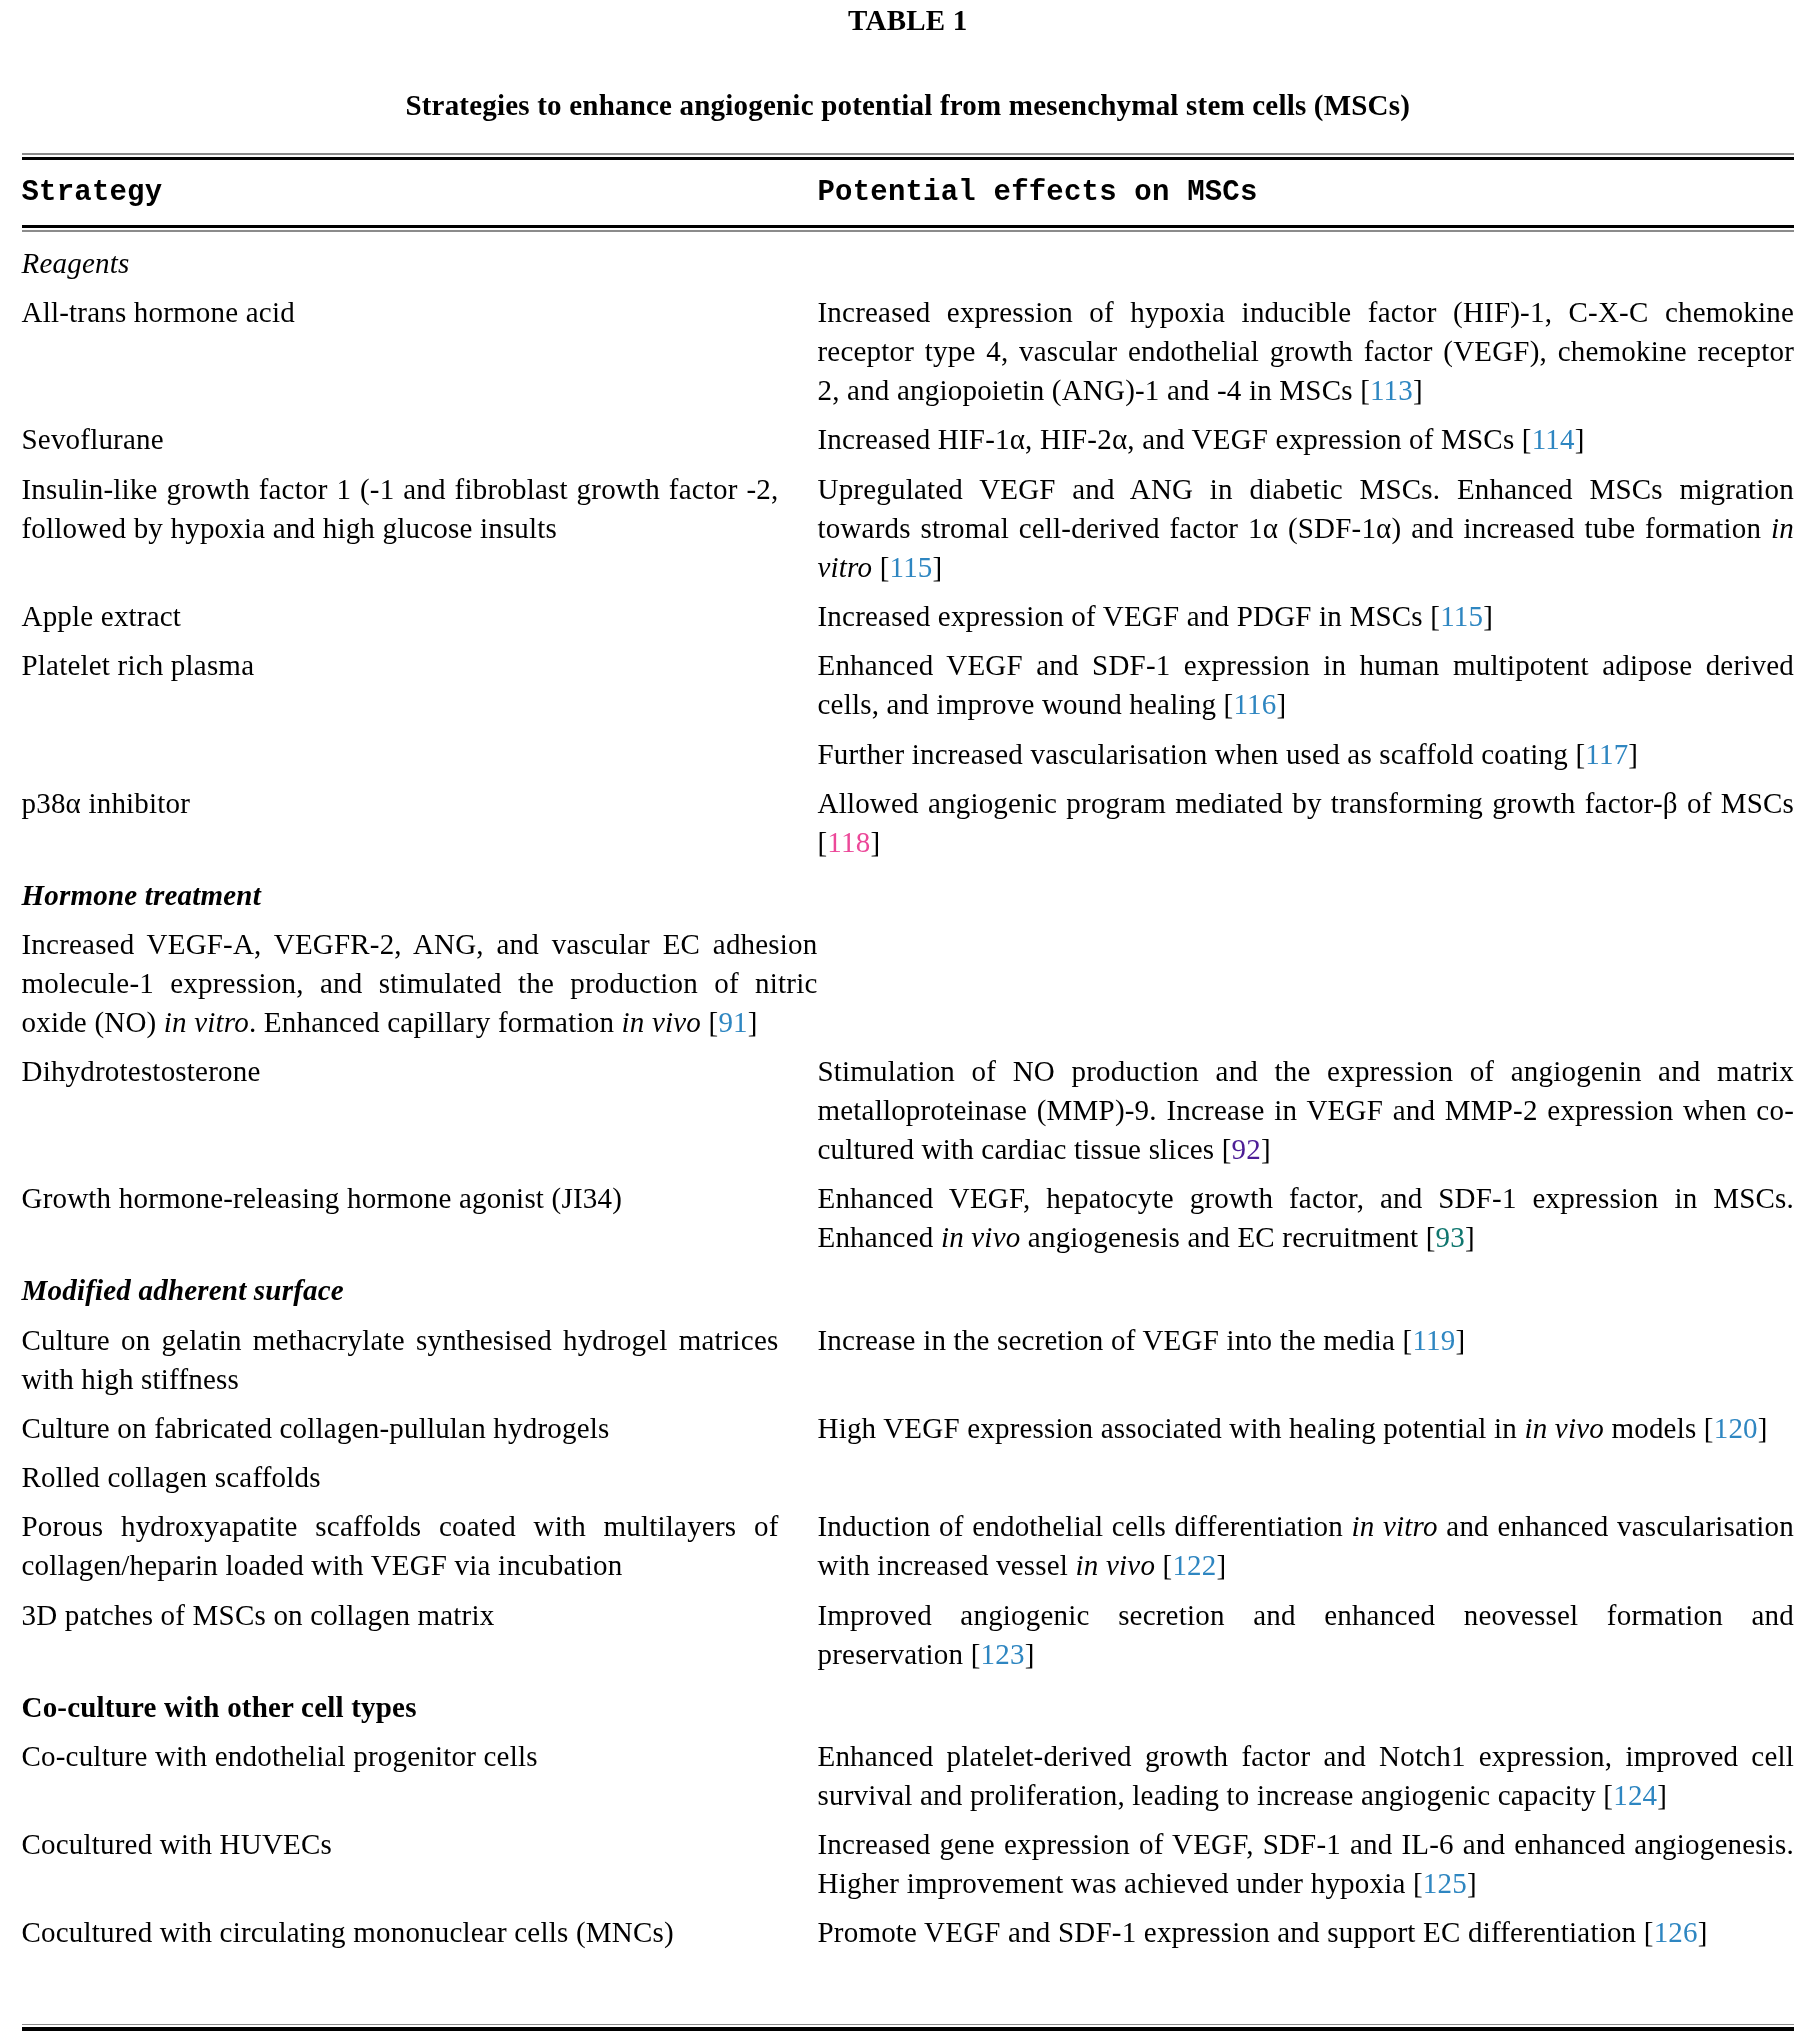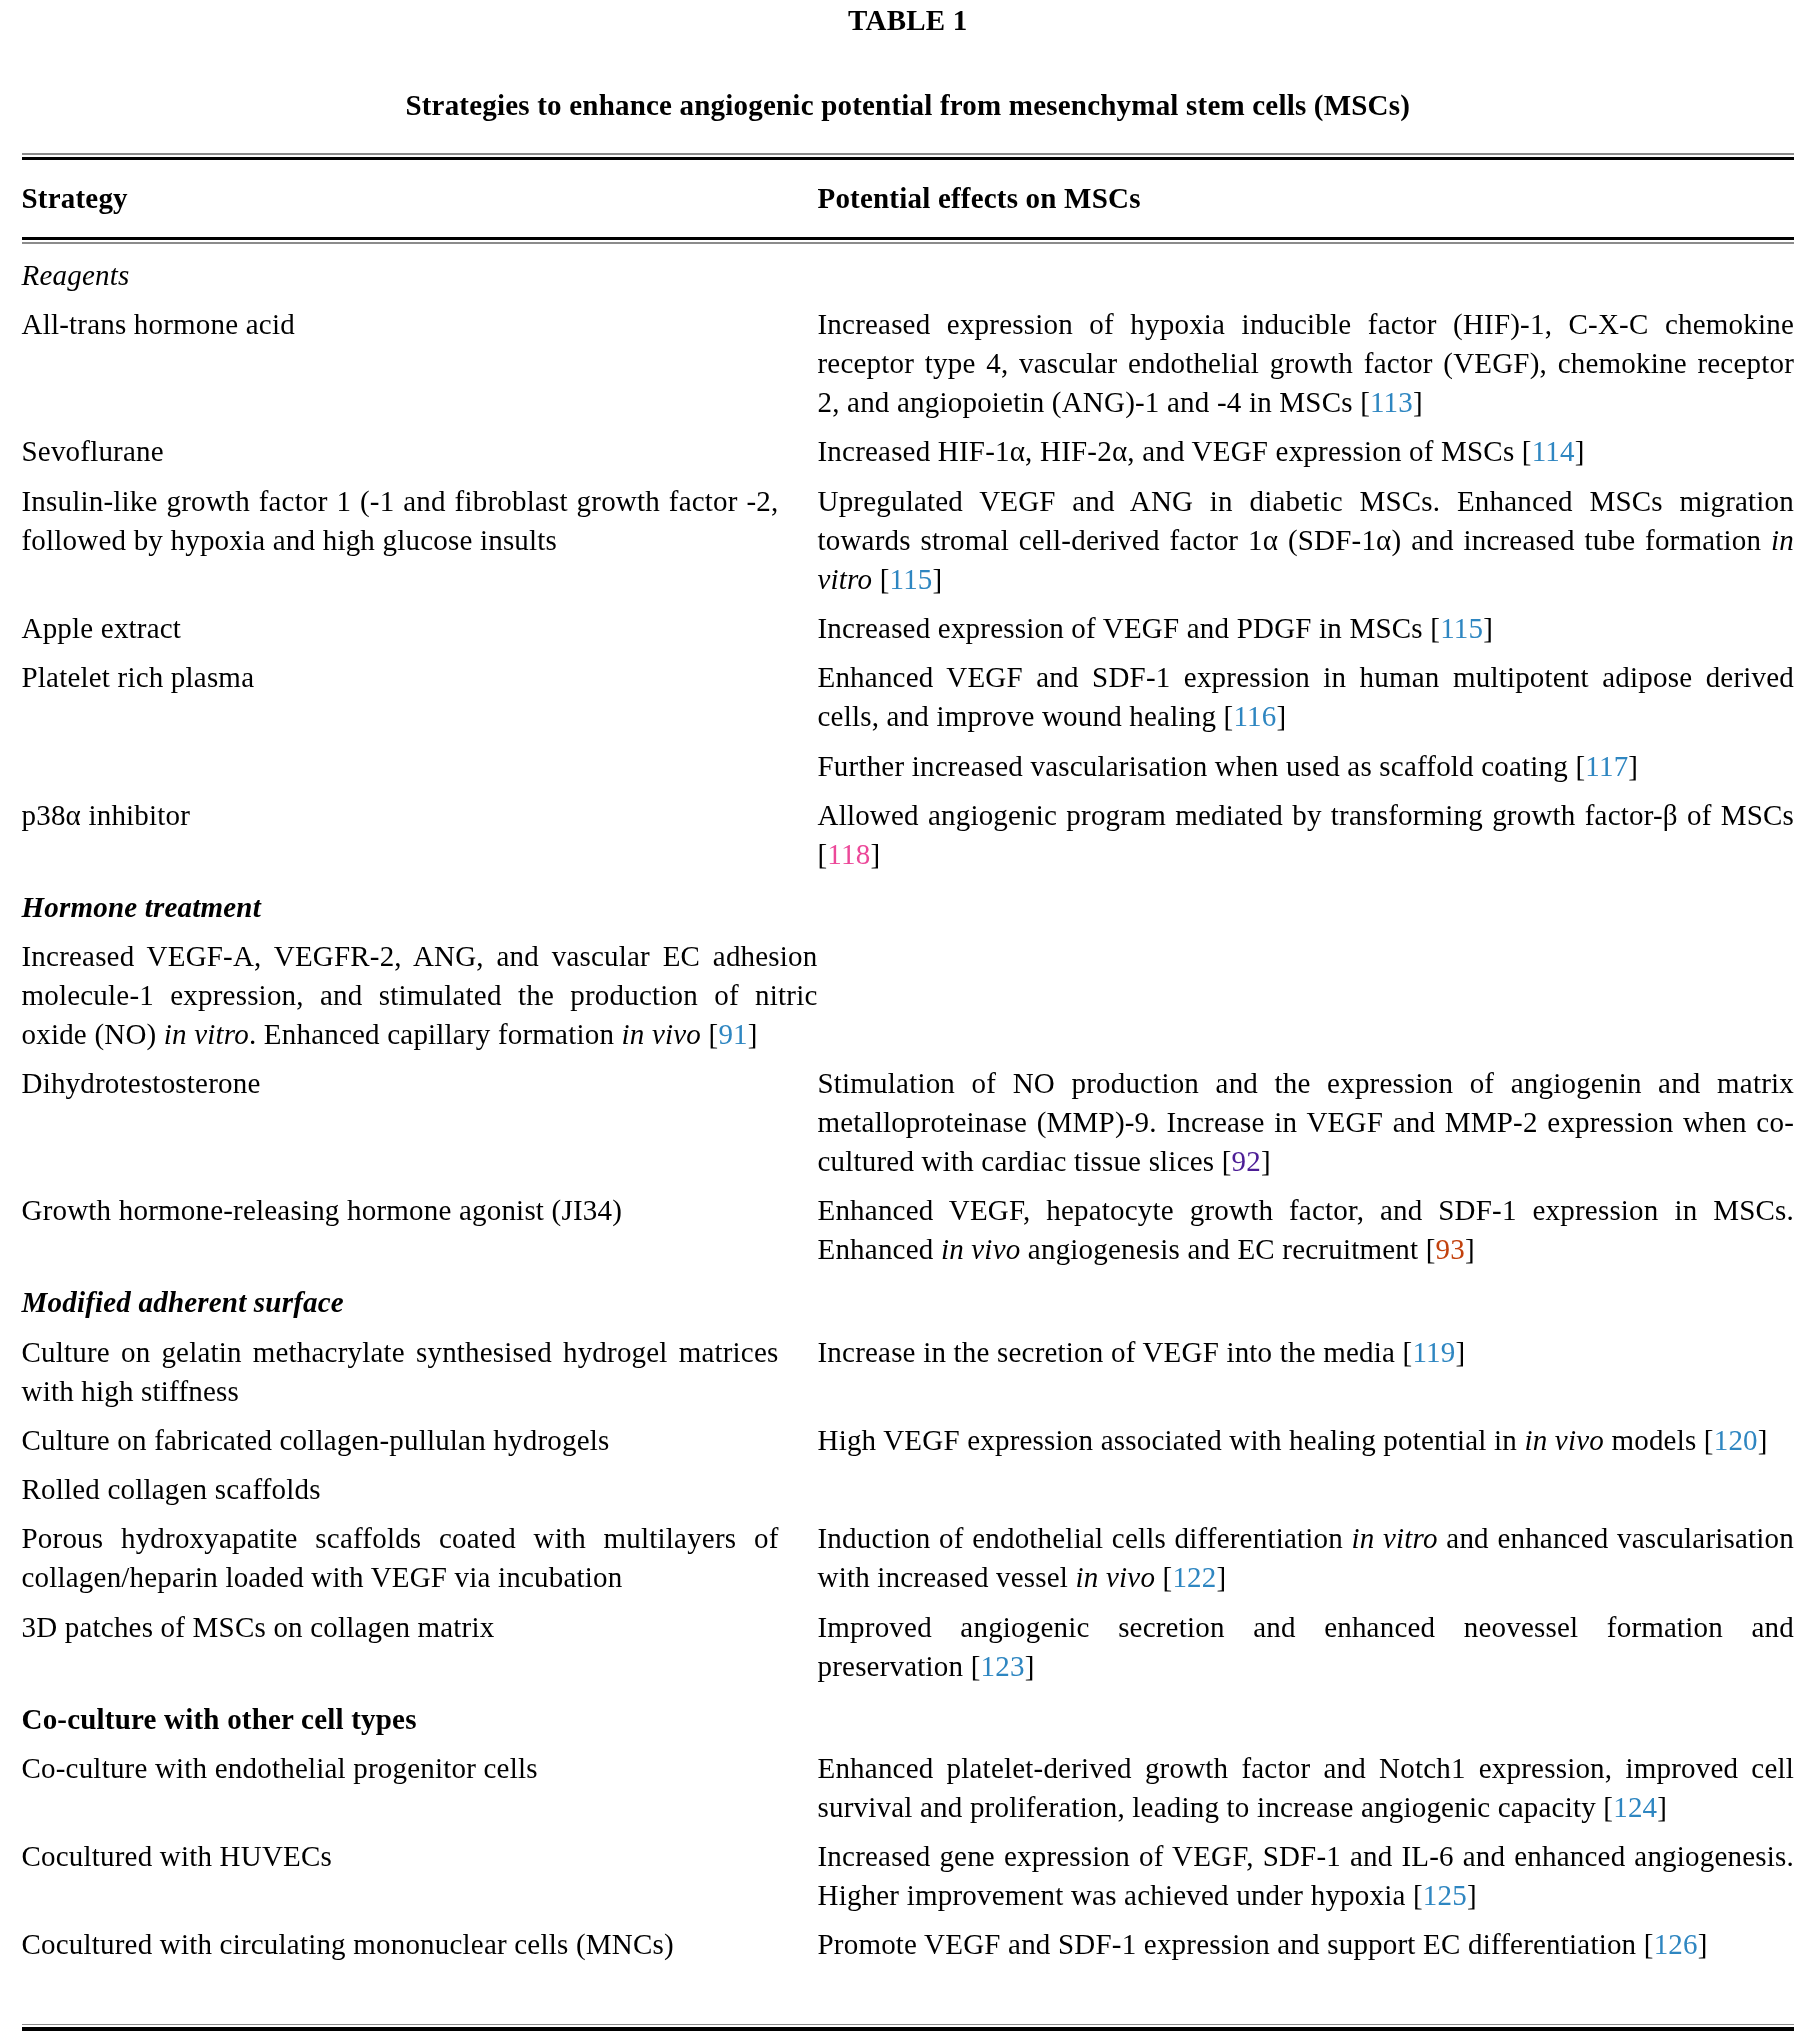--- a/index.html
+++ b/index.html
@@ -34,21 +34,22 @@
   .rule .thick { height: 3.4px; background: #000000; }
   .rule-top { margin-top: 31px; }
   .rule-bottom { position: absolute; left: 21.5px; right: 20px; bottom: 2.6px; }
   .rule-bottom .thick { height: 4.3px; }
 
   .thead {
     display: grid;
     grid-template-columns: 796px 1fr;
     font-weight: bold;
     line-height: 39px;
-    padding: 19px 0;
+    padding: 13px 0;
+    font-family: Liberation Mono, monospace;
   }
   .row {
     display: grid;
     grid-template-columns: 796px 1fr;
     padding-top: 10.3px;
   }
   .cell {
     line-height: 39px;
     text-align: justify;
   }
@@ -121,21 +122,21 @@
       <div class="section-header style-bold-italic">Hormone treatment</div>
       <div class="row">
         <div class="cell effect"><span class="txt">Increased VEGF-A, VEGFR-2, ANG, and vascular EC adhesion molecule-1 expression, and stimulated the production of nitric oxide (NO) </span><span class="it">in vitro</span><span class="txt">. Enhanced capillary formation </span><span class="it">in vivo</span><span class="txt"> </span>[<span class="cite" style="color: rgb(46, 134, 193);">91</span>]</div>
       </div>
       <div class="row">
         <div class="cell strategy">Dihydrotestosterone</div>
         <div class="cell effect"><span class="txt">Stimulation of NO production and the expression of angiogenin and matrix metalloproteinase (MMP)-9. Increase in VEGF and MMP-2 expression when co-cultured with cardiac tissue slices </span>[<span class="cite" style="color: #4c1d95;">92</span>]</div>
       </div>
       <div class="row">
         <div class="cell strategy">Growth hormone-releasing hormone agonist (JI34)</div>
-        <div class="cell effect"><span class="txt">Enhanced VEGF, hepatocyte growth factor, and SDF-1 expression in MSCs. Enhanced </span><span class="it">in vivo</span><span class="txt"> angiogenesis and EC recruitment </span>[<span class="cite" style="color: #c2410c;">93</span>]</div>
+        <div class="cell effect"><span class="txt">Enhanced VEGF, hepatocyte growth factor, and SDF-1 expression in MSCs. Enhanced </span><span class="it">in vivo</span><span class="txt"> angiogenesis and EC recruitment </span>[<span class="cite" style="color: #0f766e;">93</span>]</div>
       </div>
       <div class="section-header style-bold-italic">Modified adherent surface</div>
       <div class="row">
         <div class="cell strategy">Culture on gelatin methacrylate synthesised hydrogel matrices with high stiffness</div>
         <div class="cell effect"><span class="txt">Increase in the secretion of VEGF into the media </span>[<span class="cite" style="color: rgb(46, 134, 193);">119</span>]</div>
       </div>
       <div class="row">
         <div class="cell strategy">Culture on fabricated collagen-pullulan hydrogels</div>
         <div class="cell effect"><span class="txt">High VEGF expression associated with healing potential in </span><span class="it">in vivo</span><span class="txt"> models </span>[<span class="cite" style="color: rgb(46, 134, 193);">120</span>]</div>
       </div>

